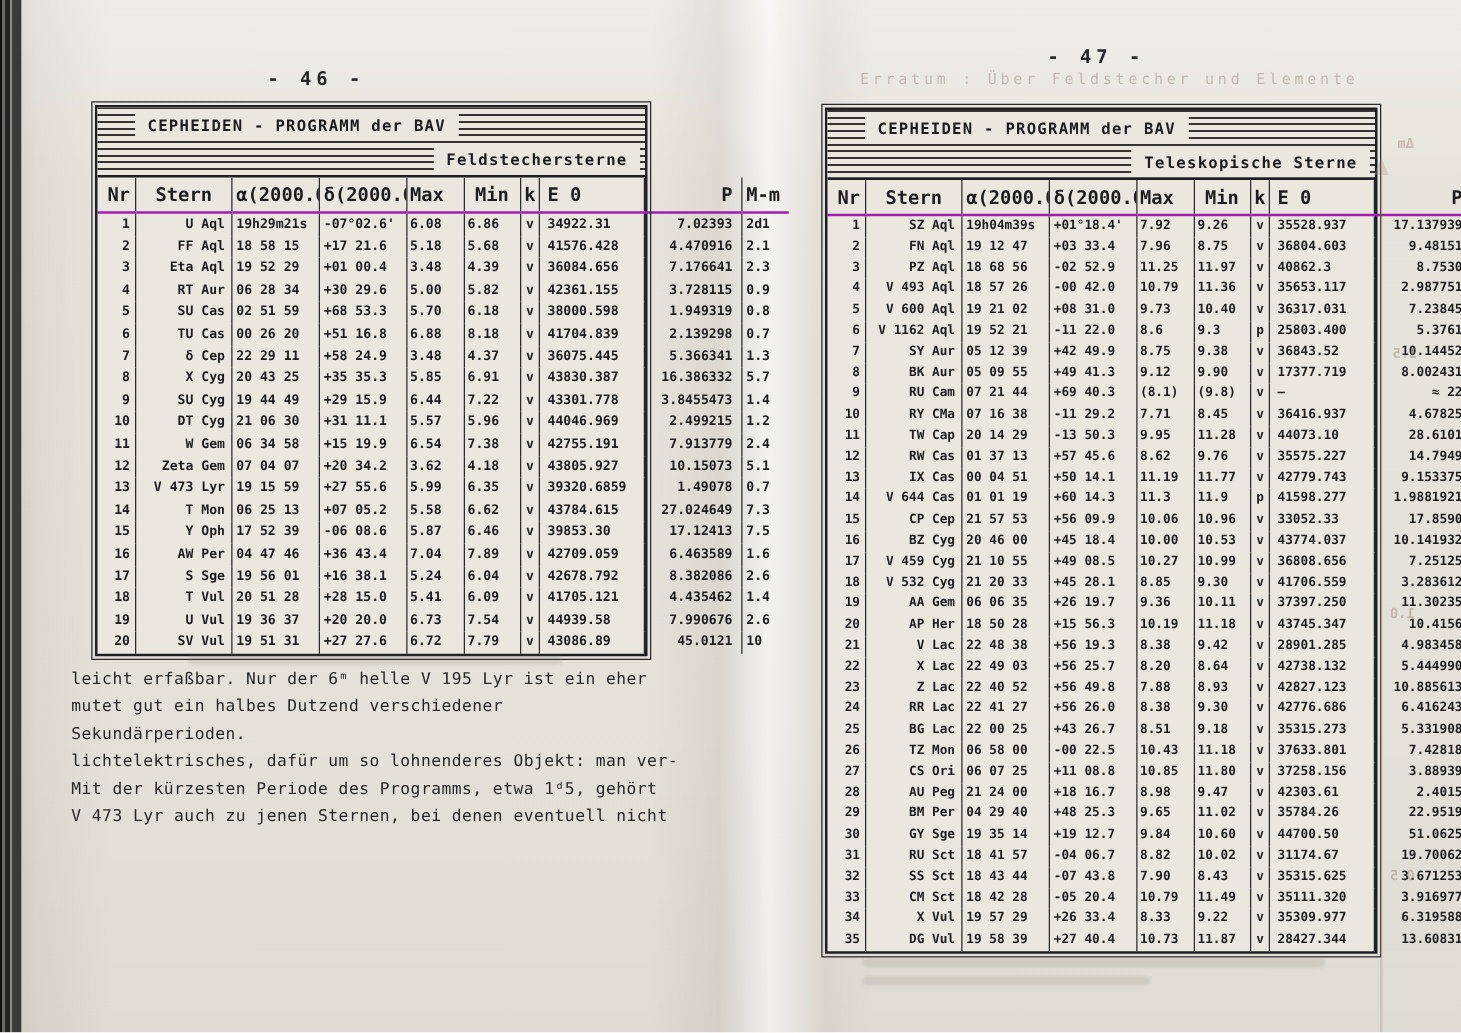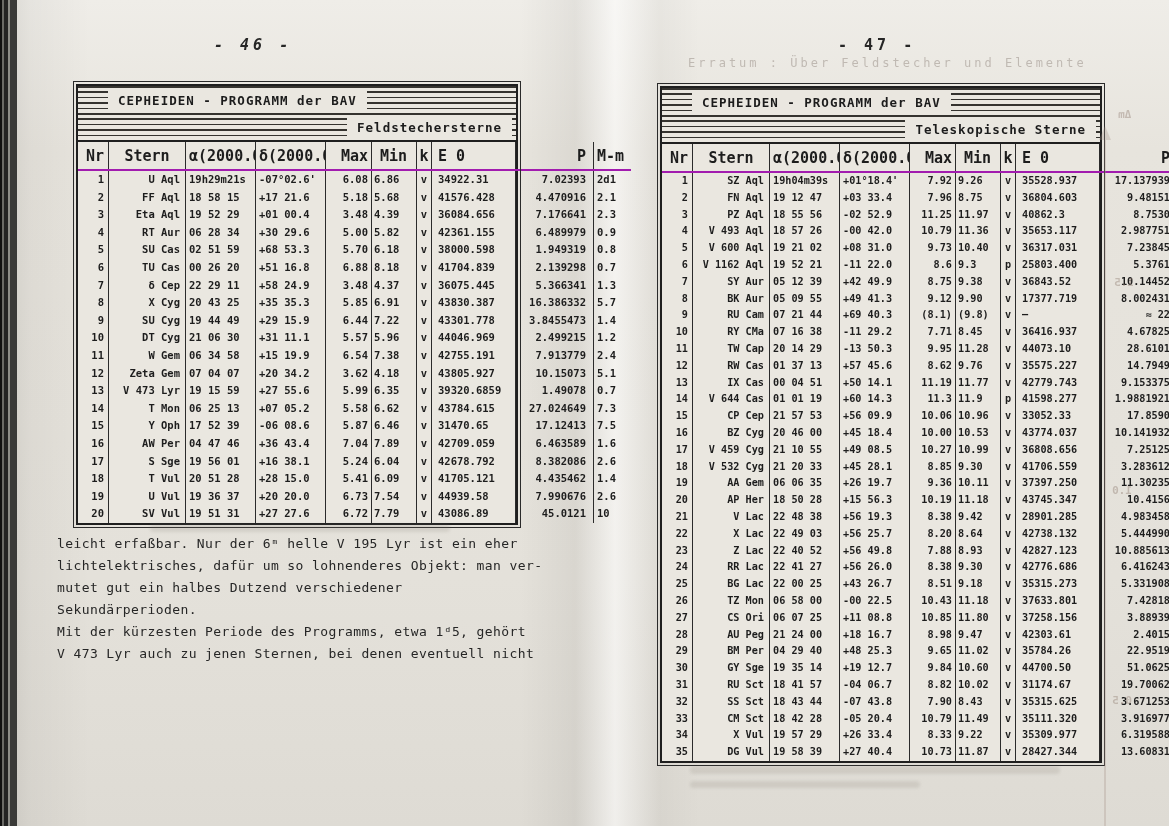--- a/index.html
+++ b/index.html
@@ -9,21 +9,21 @@
     background:
       linear-gradient(90deg, rgba(0,0,0,.10) 0px, rgba(0,0,0,.04) 30px, rgba(0,0,0,0) 90px),
       linear-gradient(90deg, rgba(0,0,0,0) 520px, rgba(0,0,0,.05) 575px, rgba(255,255,255,.55) 615px, rgba(0,0,0,.03) 660px, rgba(0,0,0,0) 700px),
       linear-gradient(180deg, #efede8 0%, #e7e4dd 18%, #e4e1da 70%, #dedbd4 100%);
     color:#1c1c1c;}
 
   .binding{position:absolute;left:0;top:0;width:17px;height:100%;
     background:repeating-linear-gradient(90deg,#101010 0 2px,#6a6a66 2px 4px,#232323 4px 8px,#8d8d88 8px 10px,#3a3a38 10px 17px);}
 
   .pagenum{position:absolute;font-size:15px;font-weight:700;letter-spacing:4px;color:#262626;}
-  .pagenum.l{left:214px;top:36px;font-style:italic;}
+  .pagenum.l{left:214px;top:54px;}
   .pagenum.r{left:838px;top:36px;}
 
   
   .tbox{position:absolute;border:2px solid #1f1f1f;outline:1px solid #2a2a2a;outline-offset:2px;background:#eae7e0;}
   .tbox.l{left:76px;top:84px;width:438px;}
   .tbox.r{left:660px;top:86px;width:438px;}
 
   .banner{position:relative;height:54px;border-bottom:2px solid #1f1f1f;
     background:repeating-linear-gradient(180deg,#35332f 0 1.6px,rgba(0,0,0,0) 1.6px 5.4px);
     background-color:#eae7e0;}
@@ -39,21 +39,21 @@
   .startable thead th{height:27px;font-size:15px;border-bottom:2px solid #a21caf;text-align:center;}
   .tbox.l tbody td{height:17.6px;font-size:10.5px;line-height:17.6px;}
   .tbox.r tbody td{height:16.8px;font-size:10.2px;line-height:16.8px;}
 
   
   .startable th:nth-child(1),.startable td:nth-child(1){width:24px;text-align:right;padding-right:4px;}
   .startable th:nth-child(2),.startable td:nth-child(2){width:72px;}
   .startable td:nth-child(2){text-align:right;padding-right:5px;}
   .startable th:nth-child(3),.startable td:nth-child(3){width:64px;text-align:left;padding-left:3px;}
   .startable th:nth-child(4),.startable td:nth-child(4){width:64px;text-align:left;padding-left:3px;}
-  .startable th:nth-child(5),.startable td:nth-child(5){width:40px;text-align:right;padding-right:3px;margin-top:20px;}
+  .startable th:nth-child(5),.startable td:nth-child(5){width:40px;text-align:left;padding-right:3px;margin-top:20px;}
   .startable th:nth-child(6),.startable td:nth-child(6){width:39px;padding-right:3px;}
   .startable th:nth-child(7),.startable td:nth-child(7){width:14px;text-align:center;padding:0;}
   .startable th:nth-child(8),.startable td:nth-child(8){width:75px;text-align:left;padding-left:6px;}
   .startable th:nth-child(9),.startable td:nth-child(9){width:68px;text-align:right;padding-right:7px;}
   .startable th:nth-child(10),.startable td:nth-child(10){width:32px;text-align:left;padding-left:3px;}
 
   
   .bodytext{position:absolute;left:57px;top:533px;width:492px;}
   .para{font-size:13px;line-height:22px;color:#262626;letter-spacing:.4px;}
   .para + .para{margin-top:18px;}
@@ -136,21 +136,21 @@
             </tr>
             <tr>
               <td>4</td>
               <td>RT Aur</td>
               <td>06 28 34</td>
               <td>+30 29.6</td>
               <td>5.00</td>
               <td>5.82</td>
               <td>v</td>
               <td>42361.155</td>
-              <td>6.489979</td>
+              <td>3.728115</td>
               <td>0.9</td>
             </tr>
             <tr>
               <td>5</td>
               <td>SU Cas</td>
               <td>02 51 59</td>
               <td>+68 53.3</td>
               <td>5.70</td>
               <td>6.18</td>
               <td>v</td>
@@ -267,21 +267,21 @@
               <td>7.3</td>
             </tr>
             <tr>
               <td>15</td>
               <td>Y Oph</td>
               <td>17 52 39</td>
               <td>-06 08.6</td>
               <td>5.87</td>
               <td>6.46</td>
               <td>v</td>
-              <td>31470.65</td>
+              <td>39853.30</td>
               <td>17.12413</td>
               <td>7.5</td>
             </tr>
             <tr>
               <td>16</td>
               <td>AW Per</td>
               <td>04 47 46</td>
               <td>+36 43.4</td>
               <td>7.04</td>
               <td>7.89</td>
@@ -340,22 +340,22 @@
             </tr>
           </tbody>
       </table>
     </div>
 
     <div class="gbar" style="left:150px;top:524px;width:300px;"></div>
 
     <div class="bodytext">
       <div class="para">
           <div>leicht erfaßbar. Nur der 6ᵐ helle V 195 Lyr ist ein eher</div>
+          <div>mutet gut ein halbes Dutzend verschiedener Sekundärperioden.</div>
           <div>lichtelektrisches, dafür um so lohnenderes Objekt: man ver-</div>
-          <div>mutet gut ein halbes Dutzend verschiedener Sekundärperioden.</div>
           <div>Mit der kürzesten Periode des Programms, etwa 1ᵈ5, gehört</div>
           <div>V 473 Lyr auch zu jenen Sternen, bei denen eventuell nicht</div>
         </div>
     </div>
   </section>
 
   <section>
     <div class="pagenum r">- 47 -</div>
 
     <div class="ghosttext">Erratum :  Über  Feldstecher  und  Elemente</div>
@@ -398,21 +398,21 @@
               <td>+03 33.4</td>
               <td>7.96</td>
               <td>8.75</td>
               <td>v</td>
               <td>36804.603</td>
               <td>9.48151</td>
             </tr>
             <tr>
               <td>3</td>
               <td>PZ Aql</td>
-              <td>18 55 56</td>
+              <td>18 68 56</td>
               <td>-02 52.9</td>
               <td>11.25</td>
               <td>11.97</td>
               <td>v</td>
               <td>40862.3</td>
               <td>8.7530</td>
             </tr>
             <tr>
               <td>4</td>
               <td>V 493 Aql</td>

